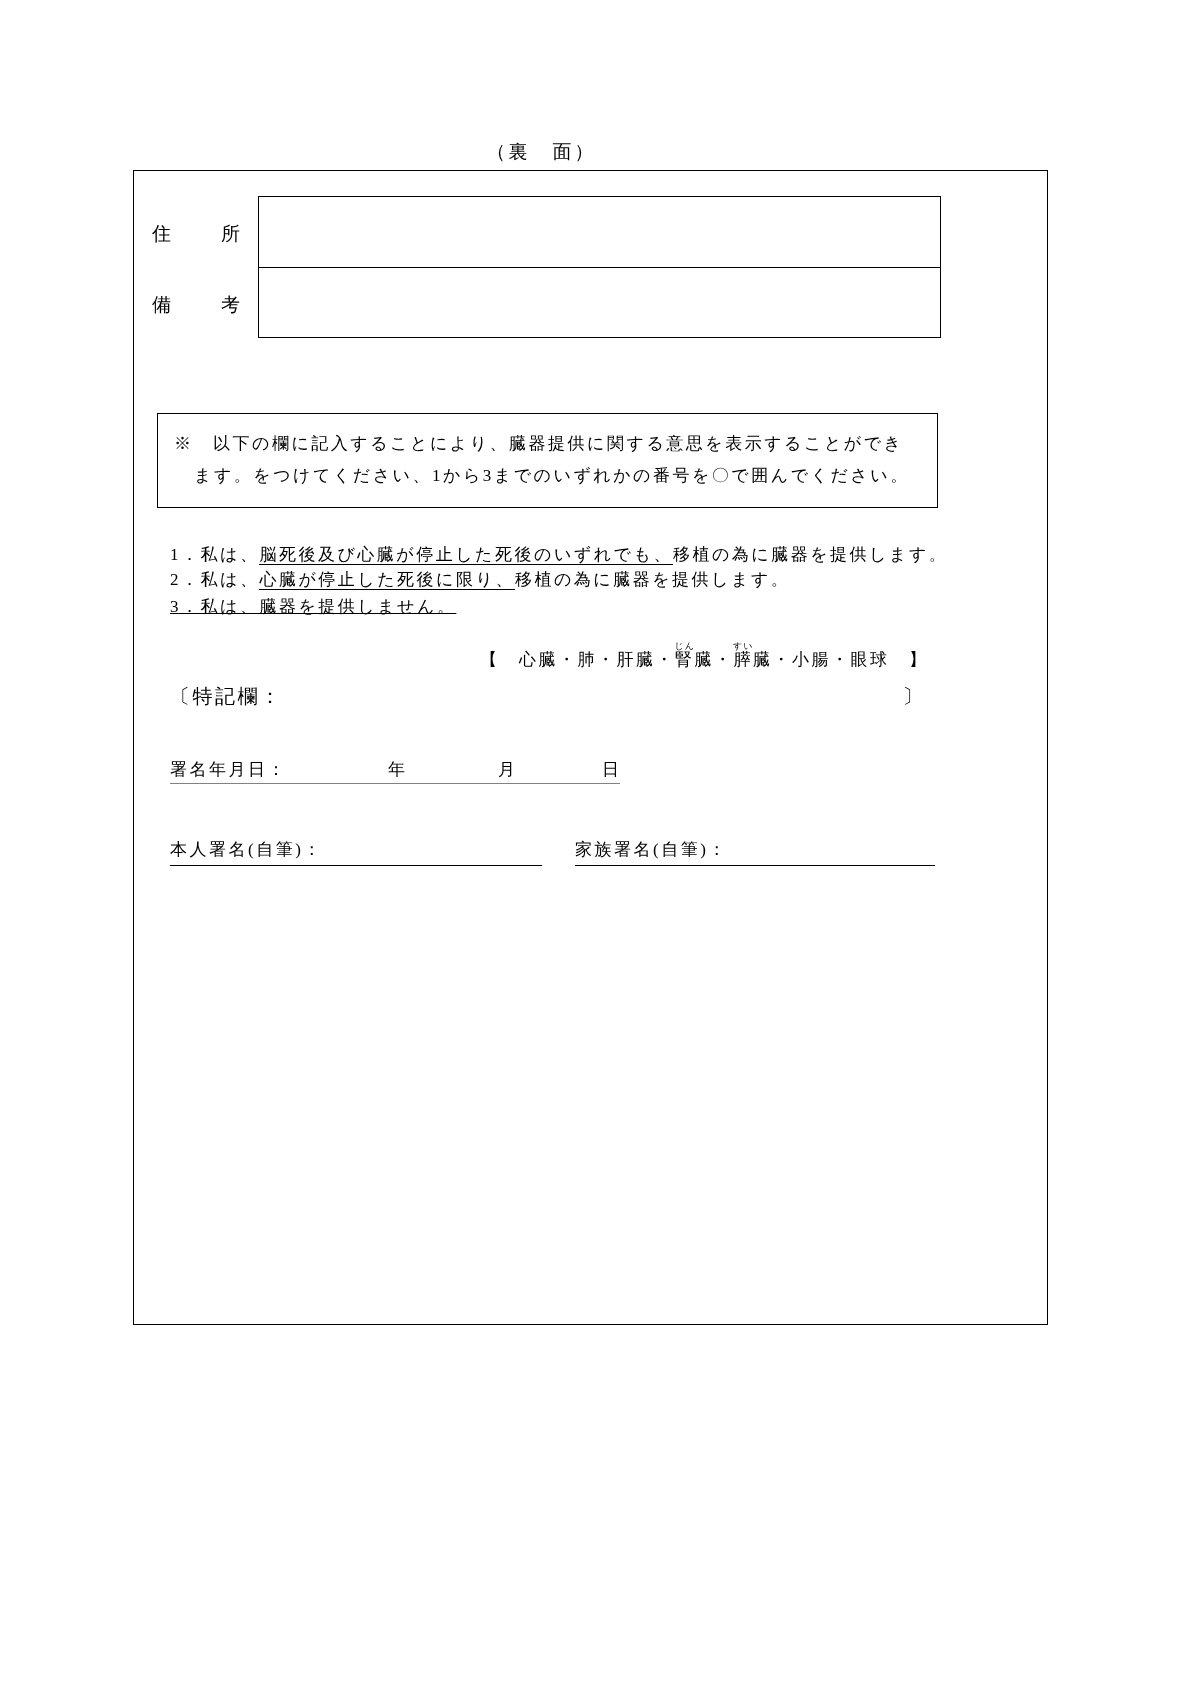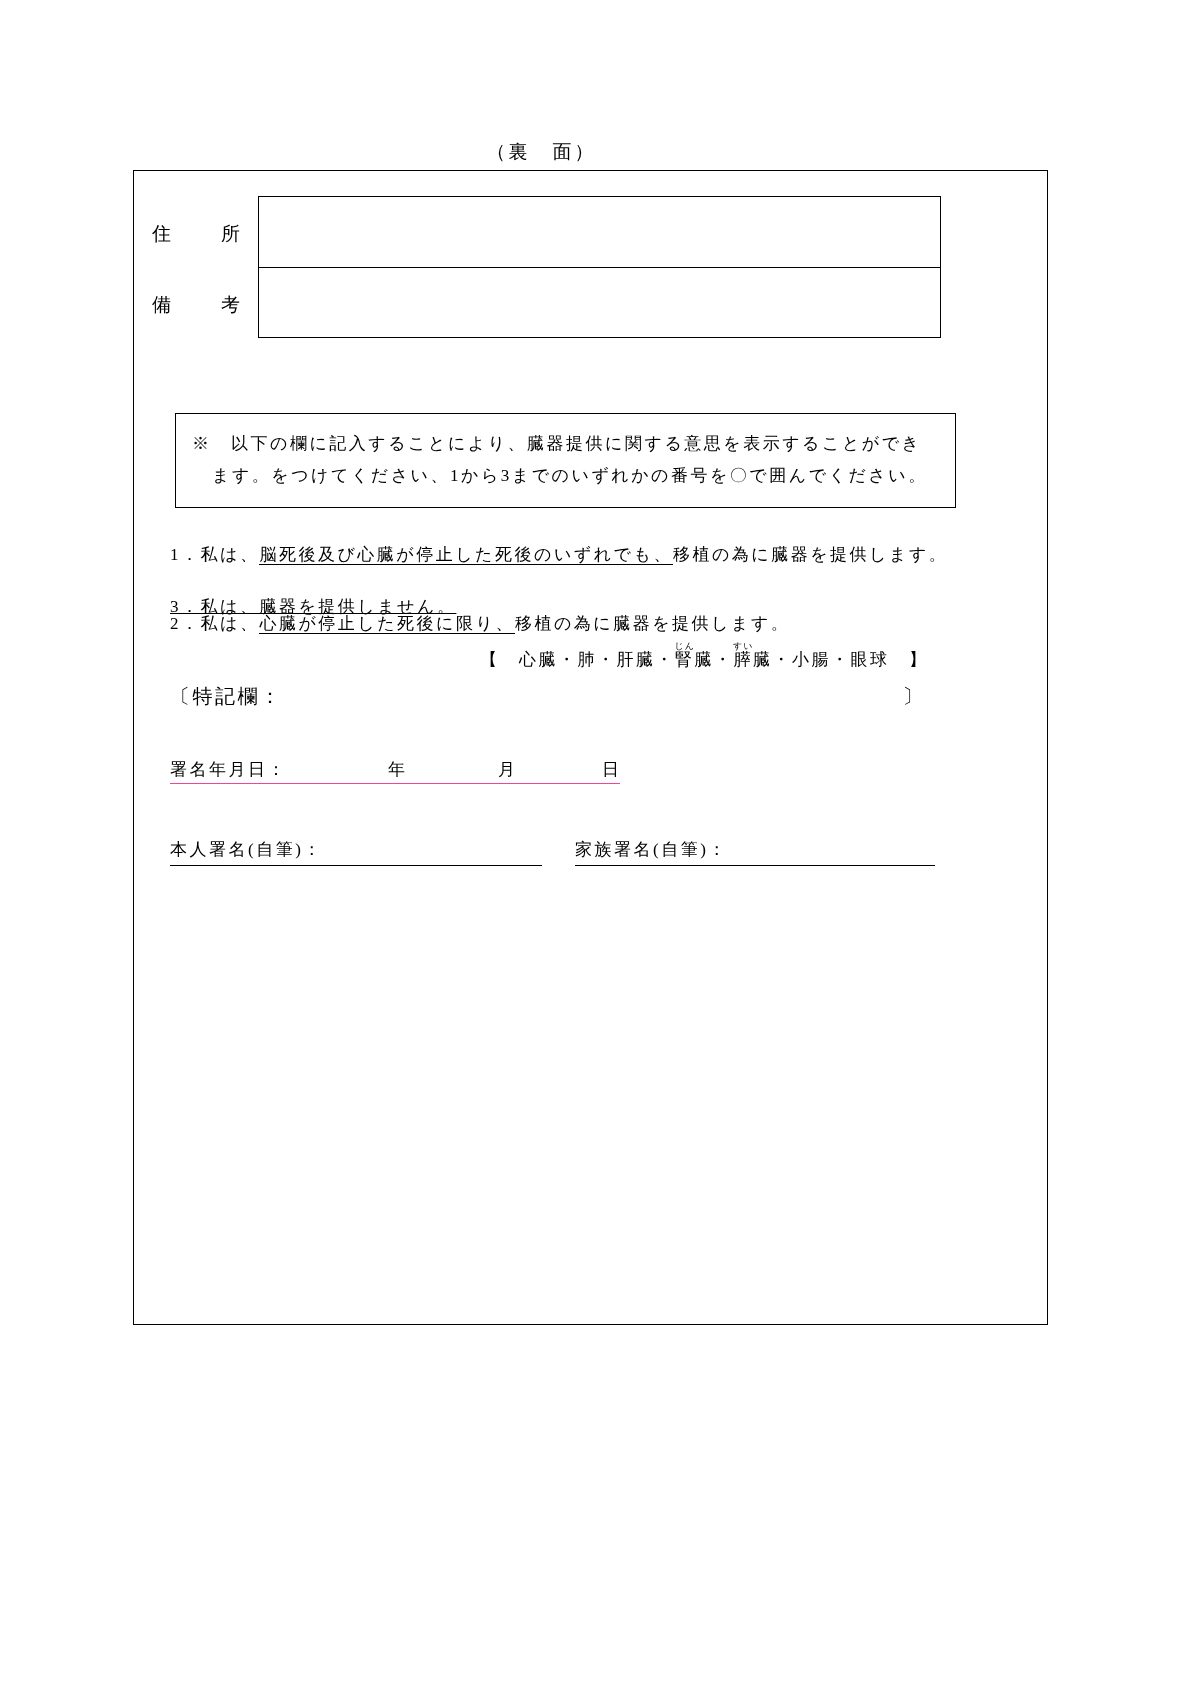--- a/index.html
+++ b/index.html
@@ -48,42 +48,42 @@
     position:absolute;
     left:124px;
     width:683px;
     border:1px solid #000;
     background:#fff;
   }
   .box-address { top:25px;  height:72px; }
   .box-remarks { top:96px;  height:71px; }
   .notice-box {
     position:absolute;
-    left:41px;
+    left:23px;
     top:242px;
     width:781px;
     height:95px;
     border:1px solid #000;
     padding:14px 16px 0 16px;
     font-size:17px;
     line-height:32px;
     letter-spacing:2.5px;
     white-space:nowrap;
   }
   .notice-line2 { padding-left:20px; }
   .body-line {
     position:absolute;
     left:36px;
     font-size:17px;
     letter-spacing:2.5px;
     white-space:nowrap;
     line-height:22px;
   }
   .option-1 { top:373px; }
-  .option-2 { top:398px;margin-top:44px; }
+  .option-2 { top:398px; }
   .option-3 { top:425px;text-decoration:underline; }
   .exclusion { top:449px; }
   .u { border-bottom:1px solid #000; }
   .organ-line {
     position:absolute;
     left:346px;
     top:470px;
     font-size:17px;
     letter-spacing:2.5px;
     white-space:nowrap;

